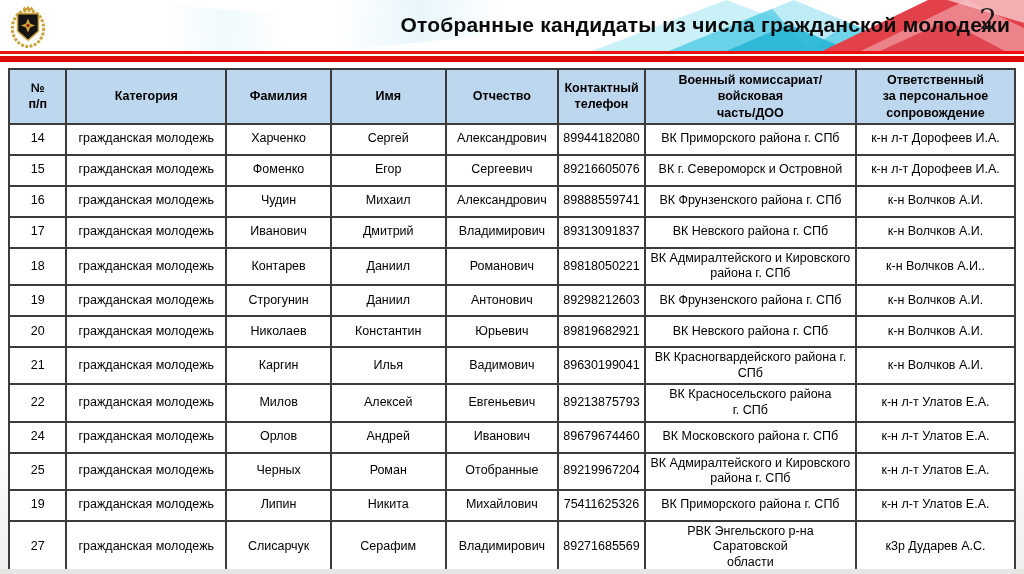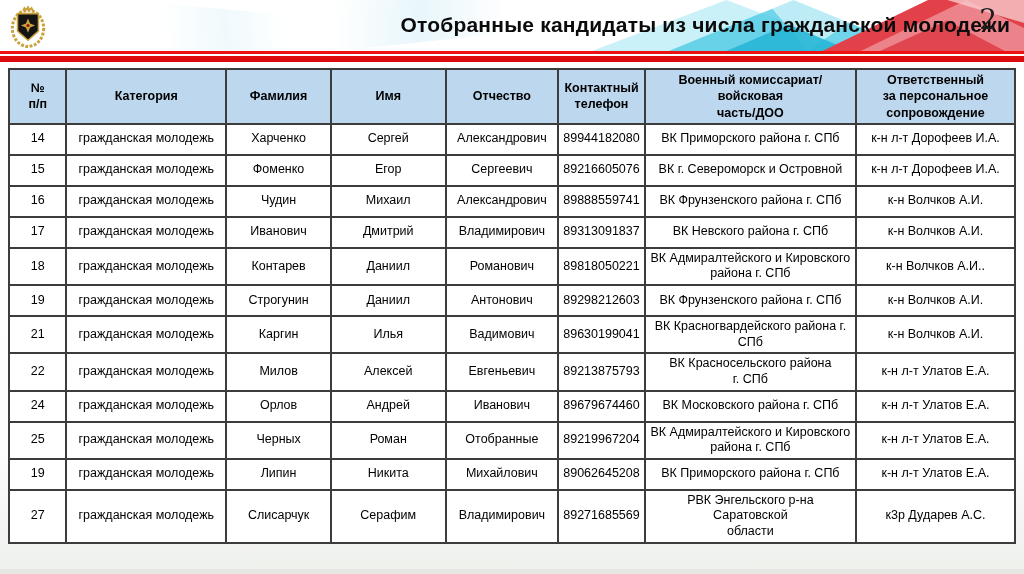--- a/index.html
+++ b/index.html
@@ -196,20 +196,30 @@
           <td>19</td>
           <td>гражданская молодежь</td>
           <td>Строгунин</td>
           <td>Даниил</td>
           <td>Антонович</td>
           <td>89298212603</td>
           <td>ВК Фрунзенского района г. СПб</td>
           <td>к-н Волчков А.И.</td>
         </tr>
         <tr>
+          <td>20</td>
+          <td>гражданская молодежь</td>
+          <td>Николаев</td>
+          <td>Константин</td>
+          <td>Юрьевич</td>
+          <td>89819682921</td>
+          <td>ВК Невского района г. СПб</td>
+          <td>к-н Волчков А.И.</td>
+        </tr>
+        <tr>
           <td>21</td>
           <td>гражданская молодежь</td>
           <td>Каргин</td>
           <td>Илья</td>
           <td>Вадимович</td>
           <td>89630199041</td>
           <td>ВК Красногвардейского района г. СПб</td>
           <td>к-н Волчков А.И.</td>
         </tr>
         <tr>
@@ -243,21 +253,21 @@
           <td>ВК Адмиралтейского и Кировского
 района г. СПб</td>
           <td>к-н л-т Улатов Е.А.</td>
         </tr>
         <tr>
           <td>19</td>
           <td>гражданская молодежь</td>
           <td>Липин</td>
           <td>Никита</td>
           <td>Михайлович</td>
-          <td>89062645208</td>
+          <td>75411625326</td>
           <td>ВК Приморского района г. СПб</td>
           <td>к-н л-т Улатов Е.А.</td>
         </tr>
         <tr>
           <td>27</td>
           <td>гражданская молодежь</td>
           <td>Слисарчук</td>
           <td>Серафим</td>
           <td>Владимирович</td>
           <td>89271685569</td>

